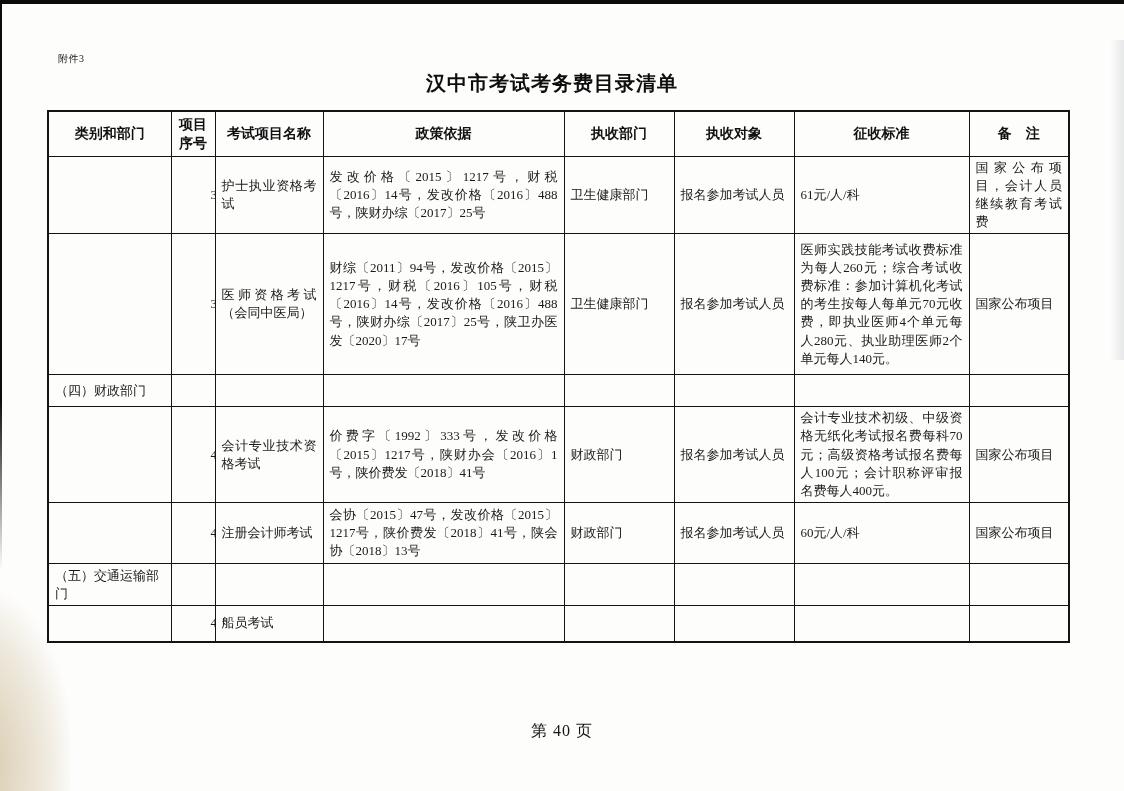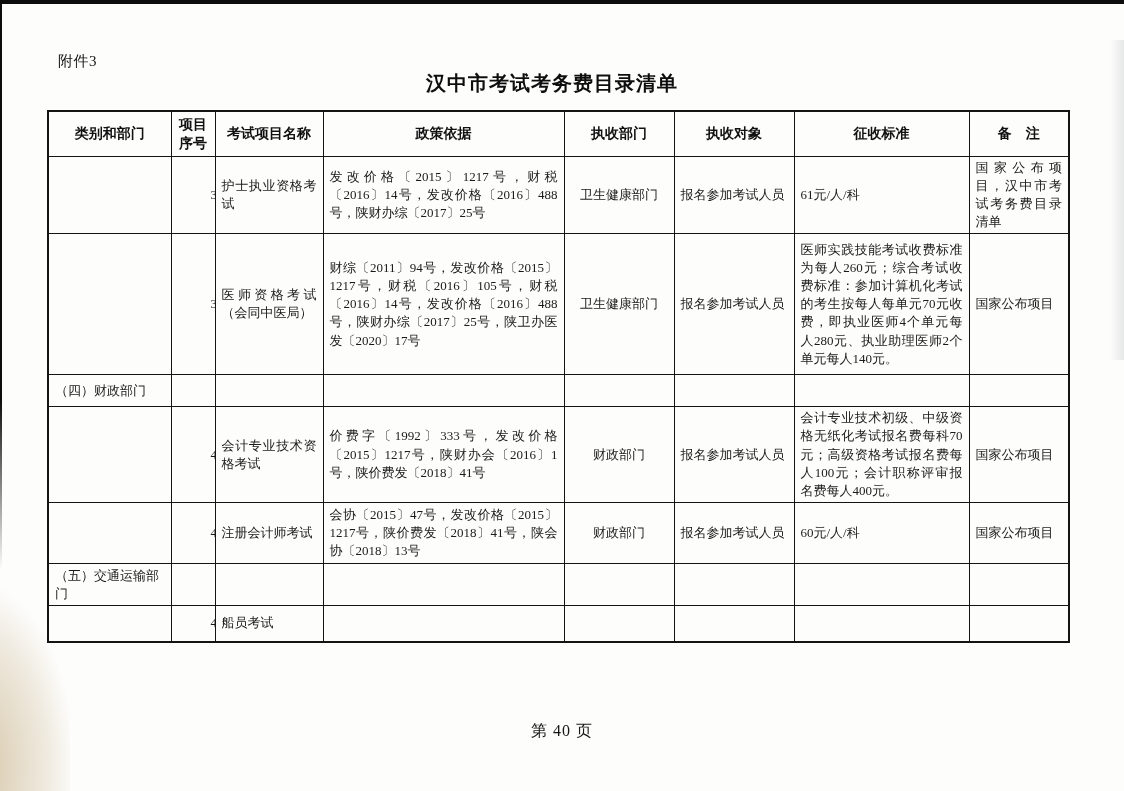--- a/index.html
+++ b/index.html
@@ -17,21 +17,21 @@
   .scan-corner-smudge{
     position:absolute;left:-40px;top:590px;width:110px;height:220px;
     background:radial-gradient(ellipse at 10% 80%, rgba(177,148,92,.55), rgba(200,180,140,.25) 55%, rgba(200,180,140,0) 75%);
   }
   .scan-right-streak{
     position:absolute;right:0;top:40px;width:14px;height:320px;
     background:linear-gradient(to left, rgba(160,165,170,.25), rgba(160,165,170,0));
   }
   .attachment{
     position:absolute;left:58px;top:52px;
-    font-size:15px;letter-spacing:.5px;
+    font-size:10px;letter-spacing:.5px;
   }
   .doc-title{
     position:absolute;left:0;top:70px;width:1104px;
     text-align:center;
     font-family:"Liberation Sans","DejaVu Sans",sans-serif;
     font-weight:bold;font-size:20px;letter-spacing:1px;color:#0e0e0e;
   }
   table.fee-table{
     position:absolute;left:47px;top:110px;
     width:1021px;
@@ -49,21 +49,21 @@
     text-align:center;padding:2px 4px;color:#111;
   }
   .fee-table td{
     font-size:13px;line-height:1.4;
     padding:2px 6px;color:#1a1a1a;
   }
   td.c-cat{text-align:left;}
   td.c-no{text-align:left;padding-left:39px;}
   td.c-name{text-align:justify;margin-top:32px;}
   td.c-policy{text-align:justify;}
-  td.c-coll{text-align:center;}
+  td.c-coll{text-align:left;}
   td.c-payer{text-align:left;}
   td.c-std{text-align:justify;}
   td.c-note{text-align:justify;}
   .footer{
     position:absolute;left:0;top:721px;width:1124px;
     text-align:center;font-size:16px;letter-spacing:1px;
   }
 </style>
 </head>
 <body>
@@ -102,21 +102,21 @@
     </thead>
     <tbody>
       <tr style="height:77px">
         <td class="c-cat"></td>
         <td class="c-no">38</td>
         <td class="c-name">护士执业资格考试</td>
         <td class="c-policy">发改价格〔2015〕1217号，财税〔2016〕14号，发改价格〔2016〕488号，陕财办综〔2017〕25号</td>
         <td class="c-coll">卫生健康部门</td>
         <td class="c-payer">报名参加考试人员</td>
         <td class="c-std">61元/人/科</td>
-        <td class="c-note">国家公布项目，汉中市考试考务费目录清单</td>
+        <td class="c-note">国家公布项目，会计人员继续教育考试费</td>
       </tr>
       <tr style="height:141px">
         <td class="c-cat"></td>
         <td class="c-no">39</td>
         <td class="c-name">医师资格考试（会同中医局）</td>
         <td class="c-policy">财综〔2011〕94号，发改价格〔2015〕1217号，财税〔2016〕105号，财税〔2016〕14号，发改价格〔2016〕488号，陕财办综〔2017〕25号，陕卫办医发〔2020〕17号</td>
         <td class="c-coll">卫生健康部门</td>
         <td class="c-payer">报名参加考试人员</td>
         <td class="c-std">医师实践技能考试收费标准为每人260元；综合考试收费标准：参加计算机化考试的考生按每人每单元70元收费，即执业医师4个单元每人280元、执业助理医师2个单元每人140元。</td>
         <td class="c-note">国家公布项目</td>

